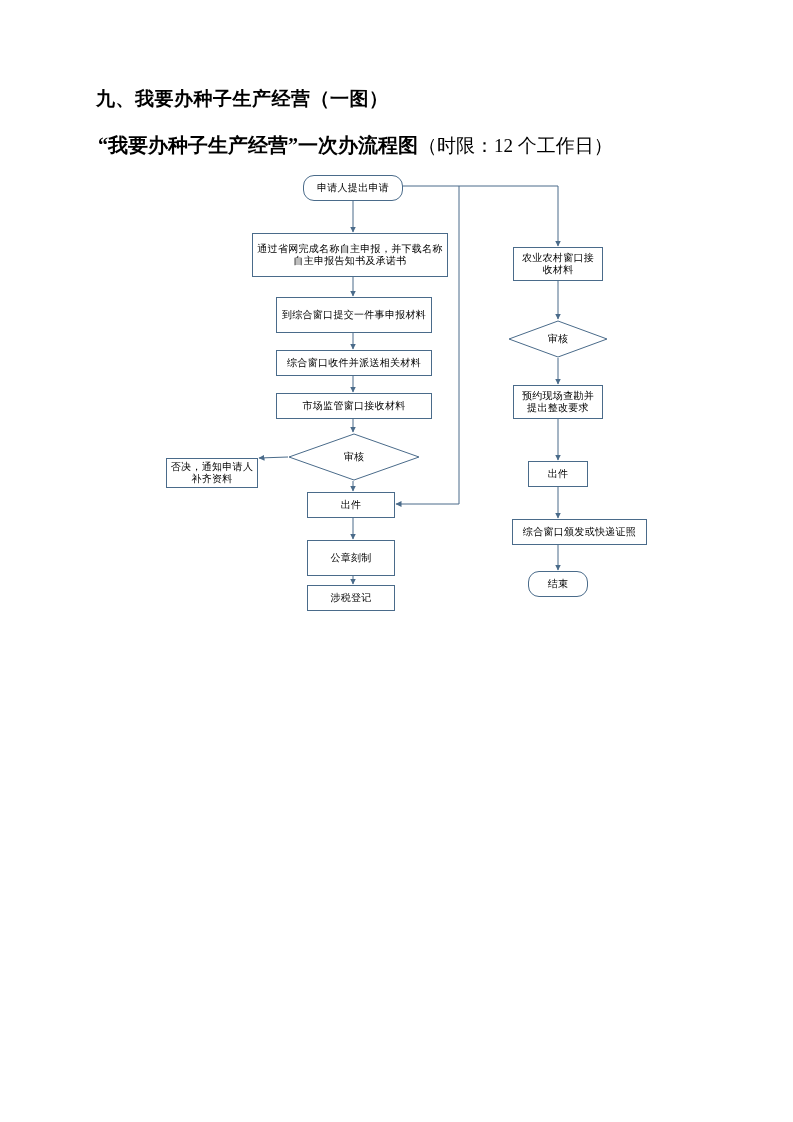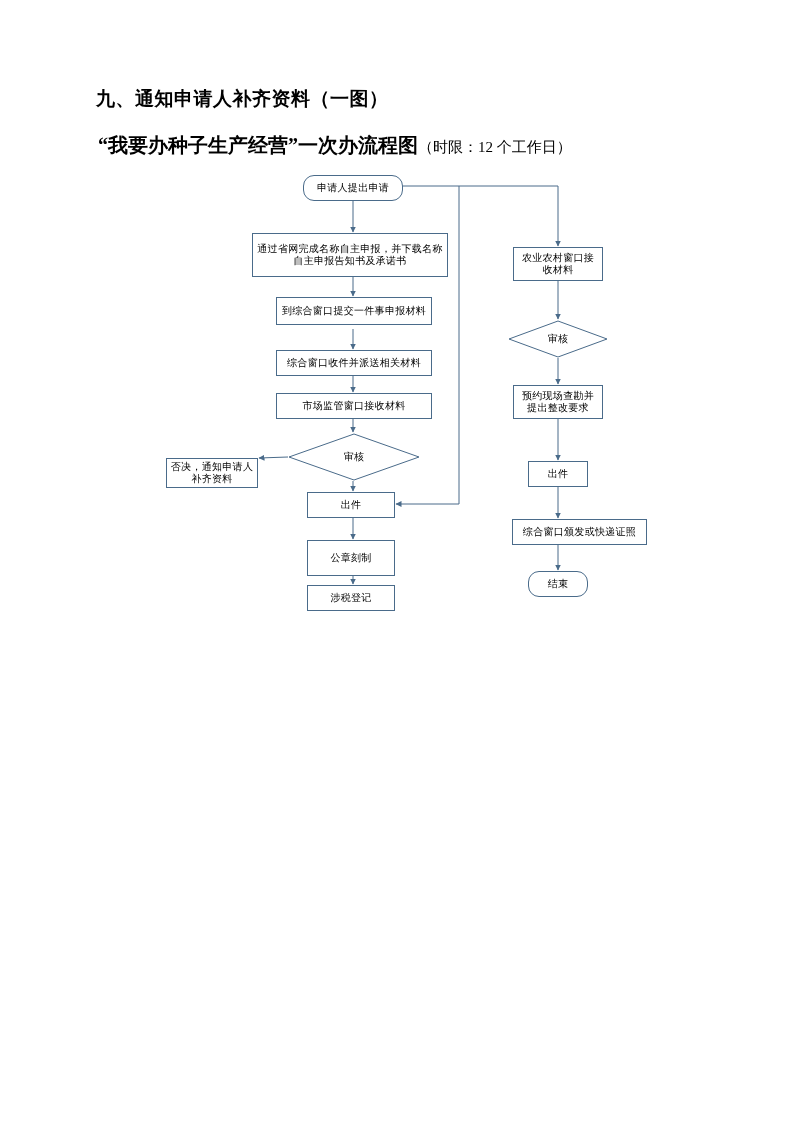--- a/index.html
+++ b/index.html
@@ -32,21 +32,21 @@
   .subheading {
     position: absolute;
     left: 98px;
     top: 132px;
     width: 620px;
     font-size: 20px;
     font-weight: bold;
     white-space: nowrap;
   }
   .subheading .note {
-    font-size: 15px;
+    font-size: 19px;
     font-weight: normal;
   }
   .flow {
     position: absolute;
     left: 0;
     top: 0;
     width: 793px;
     height: 1122px;
   }
   .node {
@@ -95,21 +95,21 @@
     width: 793px;
     height: 1122px;
     pointer-events: none;
   }
 </style>
 </head>
 <body>
 
 <div class="page">
 
-  <div class="heading">九、通知申请人补齐资料（一图）</div>
+  <div class="heading">九、我要办种子生产经营（一图）</div>
 
   <div class="subheading">
     <span>“我要办种子生产经营”一次办流程图</span><span class="note">（时限：12 个工作日）</span>
   </div>
 
   <div class="flow">
 
     <svg class="lines" viewBox="0 0 793 1122">
       <defs>
         <marker id="arrow" markerWidth="7" markerHeight="7" refX="5.5" refY="3" orient="auto">
@@ -149,21 +149,21 @@
         <path d="M558,545 L558,570"></path>
 
         <path d="M459,186 L459,504 L396,504"></path>
       </g>
     </svg>
 
     <div class="node rounded" style="left:303px; top:175px; width:100px; height:22px;">申请人提出申请</div>
 
     <div class="node" style="left:252px; top:233px; width:196px; height:44px;">通过省网完成名称自主申报，并下载名称自主申报告知书及承诺书</div>
 
-    <div class="node" style="left:276px; top:297px; width:156px; height:28px;">到综合窗口提交一件事申报材料</div>
+    <div class="node" style="left:276px; top:297px; width:156px; height:36px;">到综合窗口提交一件事申报材料</div>
 
     <div class="node" style="left:276px; top:350px; width:156px; height:24px;">综合窗口收件并派送相关材料</div>
 
     <div class="node" style="left:276px; top:393px; width:156px; height:24px;font-family:Liberation Serif, serif;">市场监管窗口接收材料</div>
 
     <div class="diamond-wrap" style="left:288px; top:433px; width:132px; height:48px;">
       <svg class="shape" viewBox="0 0 132 48" preserveAspectRatio="none">
         <polygon points="66,1 131,24 66,47 1,24" fill="#ffffff" stroke="#4a6b8a" stroke-width="1"></polygon>
       </svg>
       <div class="dlabel">审核</div>

